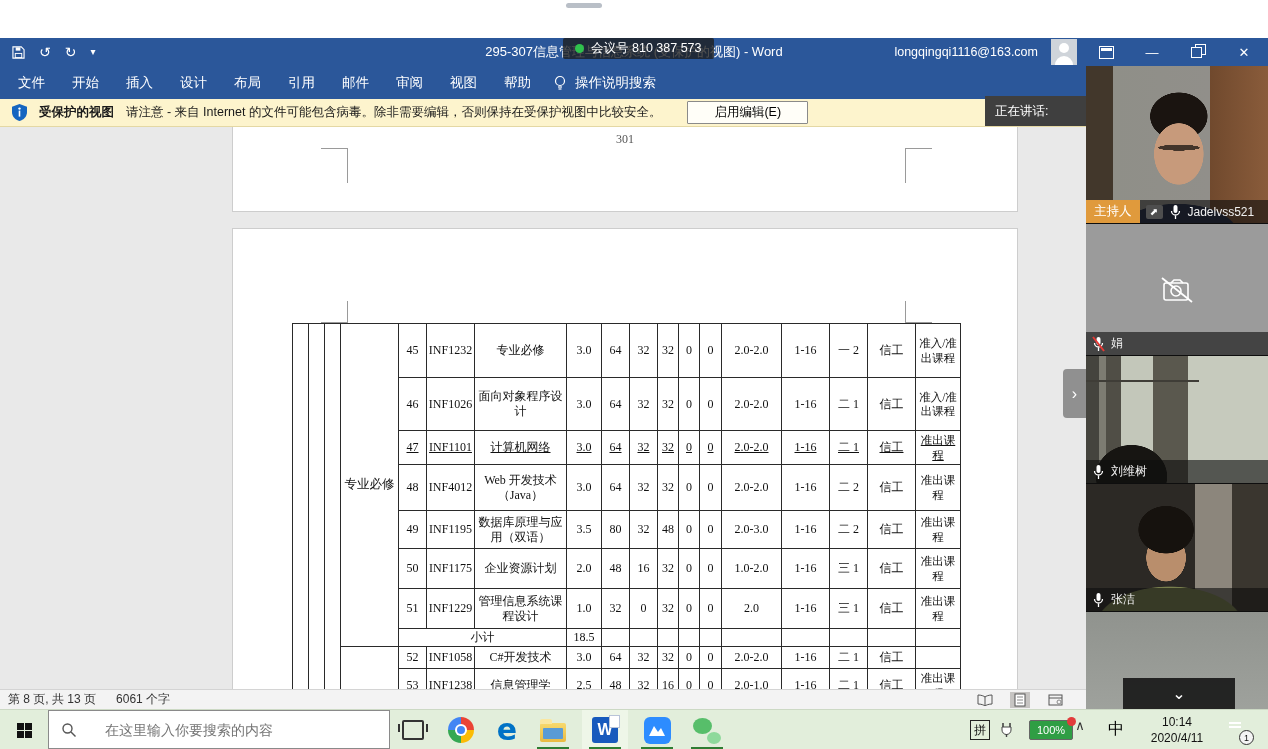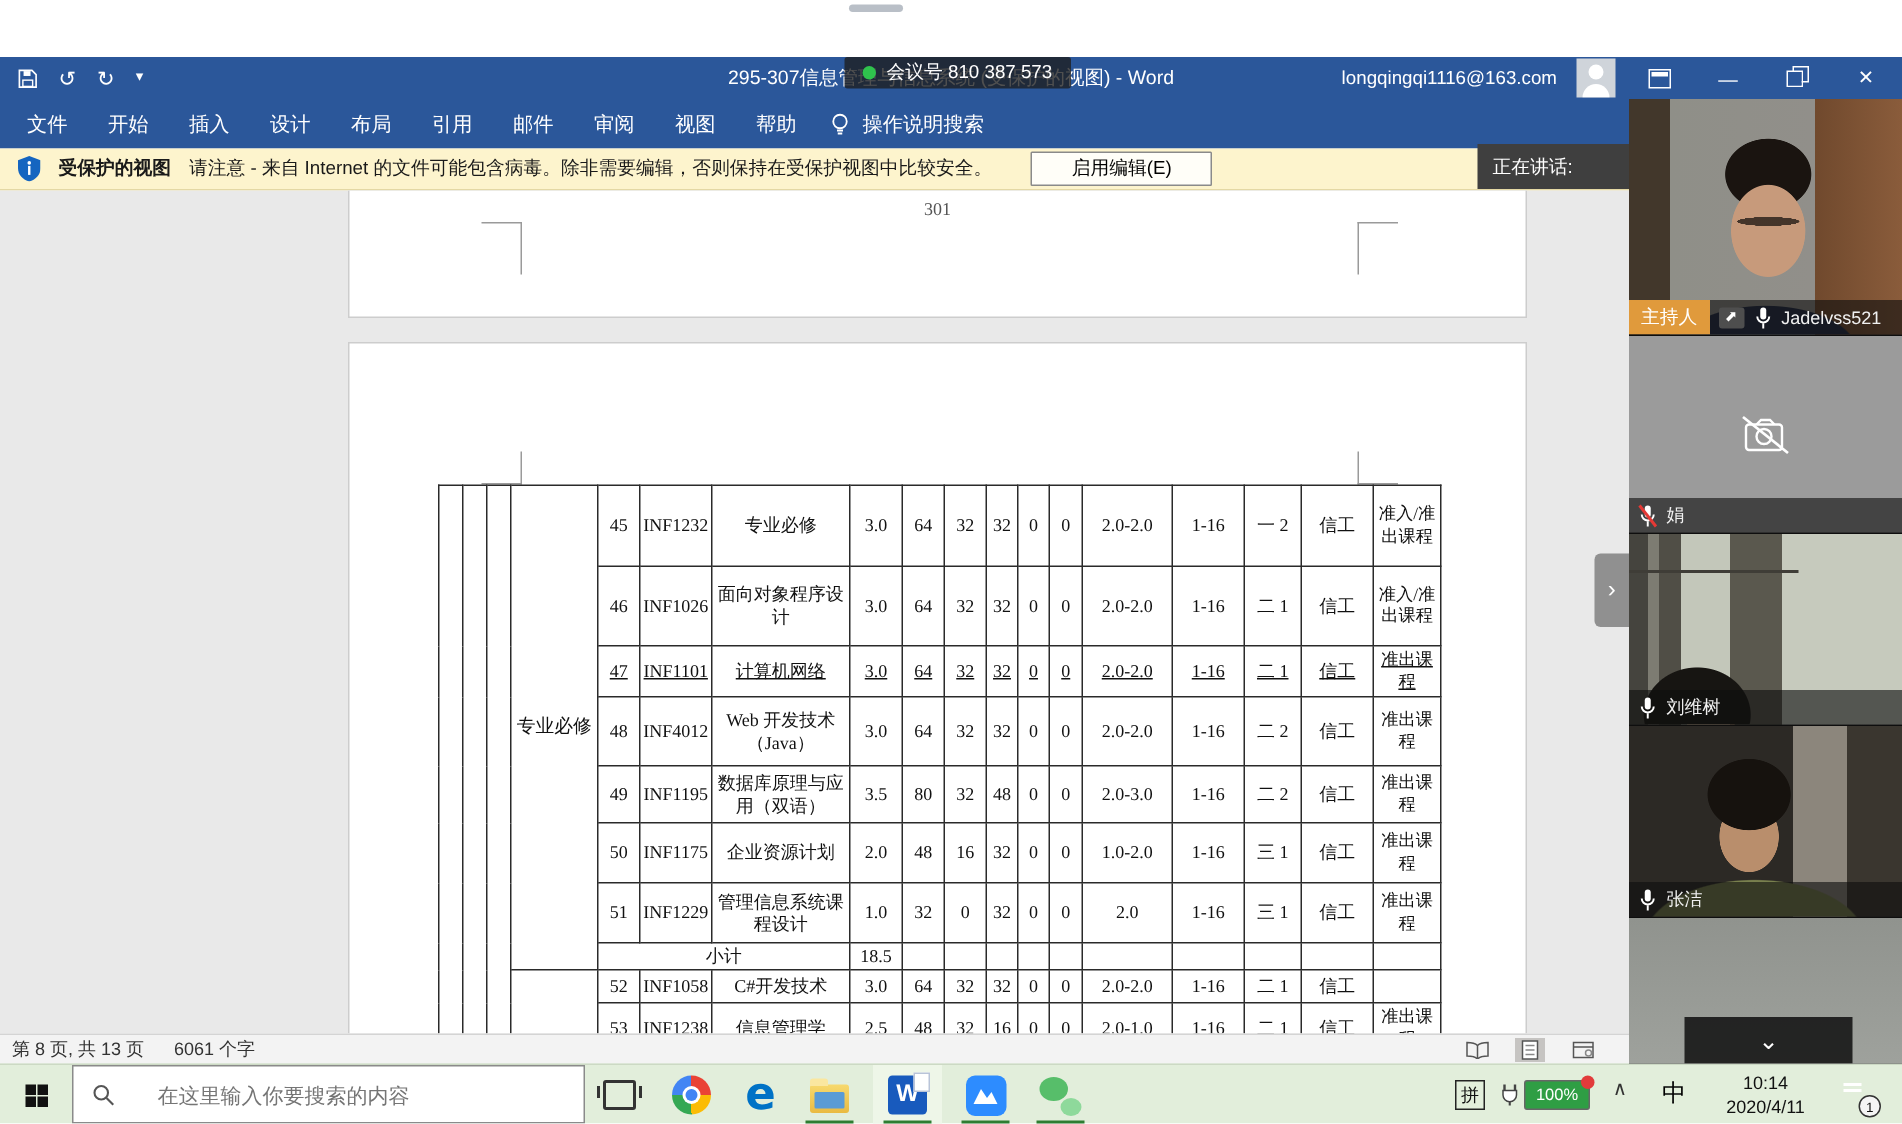--- a/index.html
+++ b/index.html
@@ -110,21 +110,21 @@
          display:flex;align-items:center;justify-content:center;position:relative;}
   .wicon::after{content:"";position:absolute;right:-2px;top:-2px;width:9px;height:11px;background:#fff;border:1px solid #b9c4d8;}
   .meeting-icon{width:27px;height:27px;background:#2d8cff;border-radius:6px;display:flex;align-items:center;justify-content:center;}
   .wechat-icon{width:28px;height:28px;position:relative;}
   .wechat-icon::before{content:"";position:absolute;left:0;top:2px;width:19px;height:16px;border-radius:50%;background:#57be6a;}
   .wechat-icon::after{content:"";position:absolute;right:0;bottom:0;width:14px;height:12px;border-radius:50%;background:#8ed99b;}
 
   
   #tray-ime{left:970px;top:10px;width:18px;height:18px;border:1px solid #222;font-size:12px;color:#111;
             display:flex;align-items:center;justify-content:center;}
-  #tray-batt{left:1000px;top:10px;display:flex;align-items:center;gap:3px;}
+  #tray-batt{left:1000px;top:10px;display:flex;align-items:center;gap:16px;}
   .battbox{position:relative;width:42px;height:18px;background:#2f9e44;border:1px solid #666;border-radius:2px;
            color:#fff;font-size:11px;display:flex;align-items:center;justify-content:center;}
   .battbox .reddot{position:absolute;right:-4px;top:-4px;width:9px;height:9px;border-radius:50%;background:#e23b3b;}
   #tray-hidden{left:1070px;top:8px;font-size:13px;color:#333;width:20px;text-align:center;}
   #tray-lang{left:1108px;top:9px;font-size:16px;color:#000;}
   #tray-clock{left:1140px;top:5px;width:74px;text-align:center;font-size:12px;color:#111;line-height:1.3;}
   #tray-notif{left:1226px;top:8px;width:26px;height:24px;position:absolute;}
   .notif-box{width:18px;height:15px;background:#2b2b2b;border-radius:2px;position:relative;}
   .notif-box::before{content:"";position:absolute;left:3px;top:4px;width:12px;height:1.5px;background:#fff;box-shadow:0 4px 0 #fff;}
   .notif-badge{position:absolute;right:-2px;bottom:-3px;width:13px;height:13px;border-radius:50%;background:#f4f4f4;

